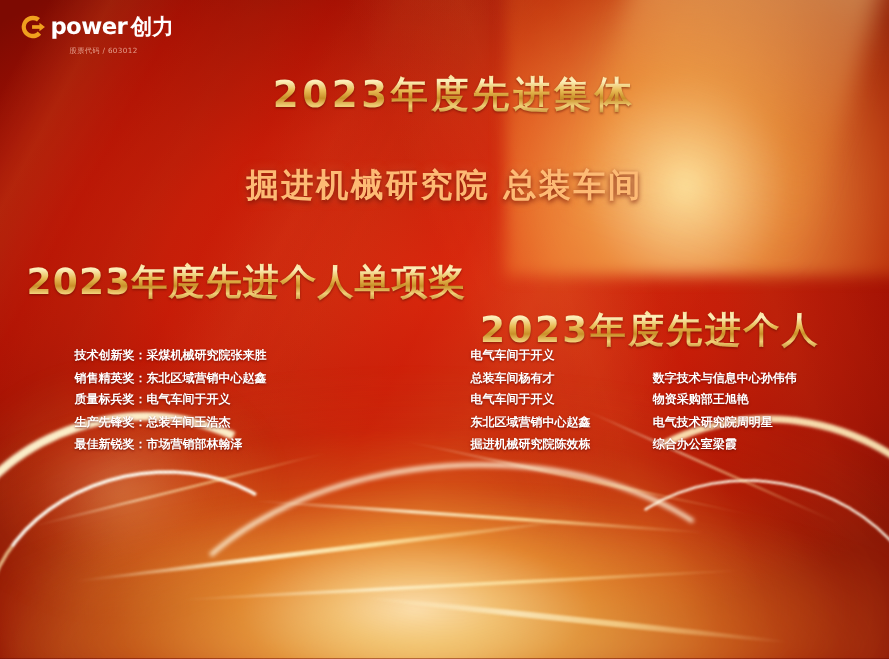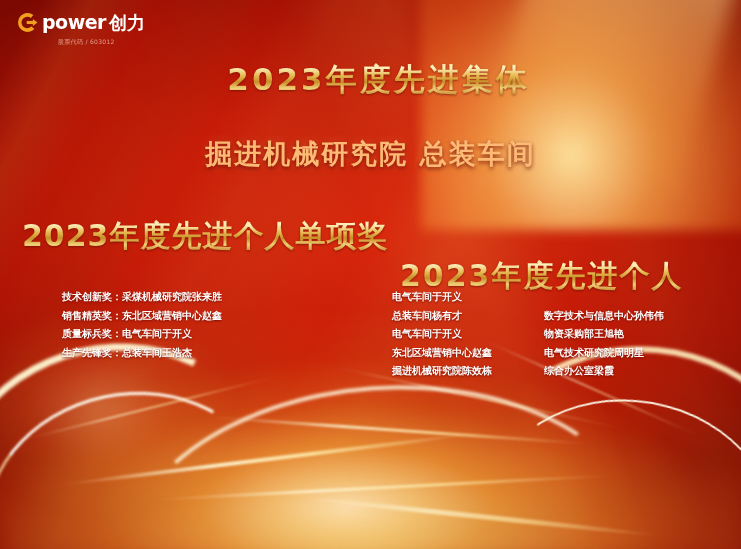--- a/index.html
+++ b/index.html
@@ -365,20 +365,21 @@
 
     <div class="heading-right">
       <span class="gold">2023年度先进个人</span>
     </div>
 
     <div class="list list-left">
       <div class="r">技术创新奖：采煤机械研究院张来胜</div>
       <div class="r">销售精英奖：东北区域营销中心赵鑫</div>
       <div class="r">质量标兵奖：电气车间于开义</div>
       <div class="r">生产先锋奖：总装车间王浩杰</div>
+      <div class="r">最佳新锐奖：市场营销部林翰泽</div>
     </div>
 
     <div class="list list-right">
       <div class="r">
         <span class="c1">电气车间于开义</span>
       </div>
       <div class="r">
         <span class="c1">总装车间杨有才</span>
         <span class="c2">数字技术与信息中心孙伟伟</span>
       </div>

